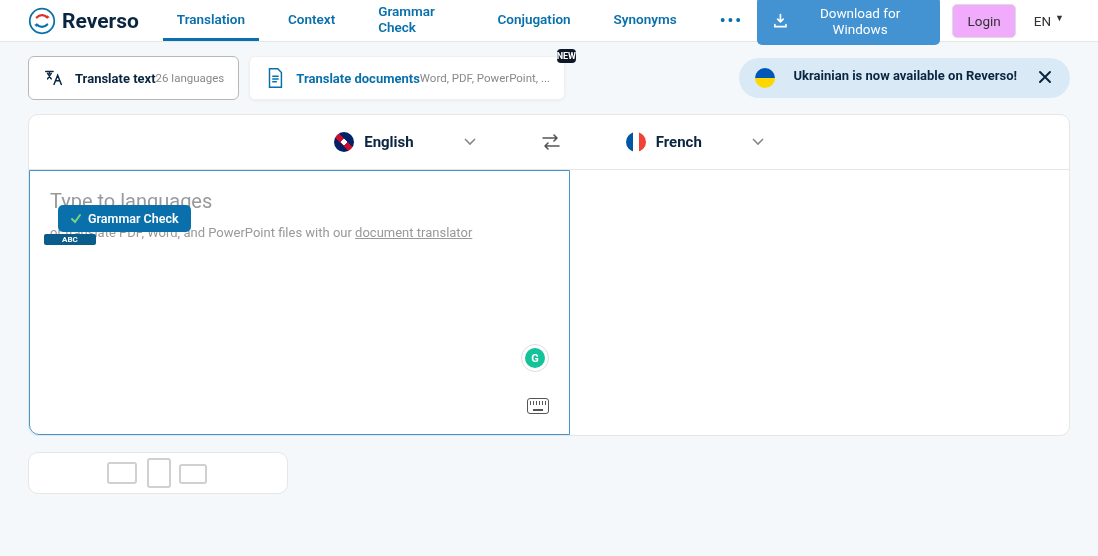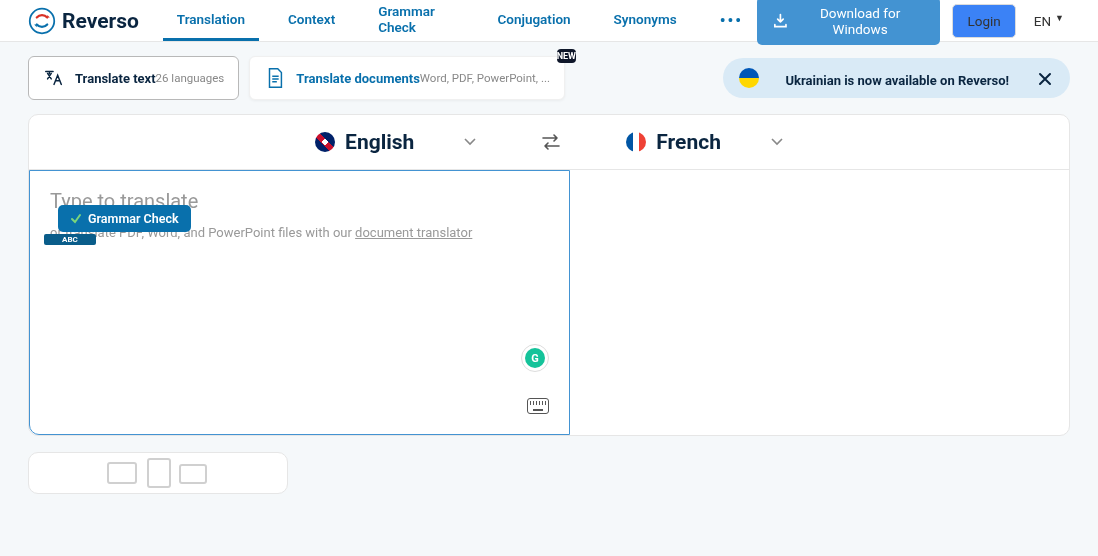--- a/index.html
+++ b/index.html
@@ -8,43 +8,43 @@
 .logo{display:flex;align-items:center;gap:6px;margin-right:24px}
 .logo-icon{width:28px;height:28px}
 .logo-text{font-size:21px;font-weight:700;color:#0a2540}
 .nav{display:flex;gap:15px;height:100%}
 .nav-item{color:#0970ac;font-size:13.5px;font-weight:600;padding:0 14px;display:flex;align-items:center;height:100%;cursor:pointer;border-bottom:3px solid transparent}
 .nav-item.active{border-bottom:3px solid #0970ac}
 .nav-more{color:#0970ac;padding:0 14px;display:flex;align-items:center;font-weight:bold;letter-spacing:2px;cursor:pointer}
 .header-right{margin-left:auto;display:flex;align-items:center;gap:12px}
 .download-btn{background:#4393d2;color:#fff;padding:8px 16px;border-radius:5px;font-size:13.5px;display:flex;align-items:center;gap:8px;cursor:pointer;border:none}
 .download-btn b{font-weight:400}
-.login-btn{border:1px solid #dcdcdc;background:#3b82f6;padding:8px 14px;border-radius:5px;font-size:13.5px;color:#333;cursor:pointer}
+.login-btn{border:1px solid #dcdcdc;background:#f0abfc;padding:8px 14px;border-radius:5px;font-size:13.5px;color:#333;cursor:pointer}
 .lang-sel{display:flex;align-items:flex-start;gap:4px;font-size:13.5px;color:#333;cursor:pointer;padding:4px 6px}
 .tabs-row{display:flex;align-items:center;padding:14px 28px;gap:10px}
 .tab-card{background:#fff;border:1px solid #dcdcdc;border-radius:6px;padding:10px 14px;display:flex;align-items:center;gap:10px;cursor:pointer;position:relative}
 .tab-card.active{border-color:#b8b8b8}
 .tab-card.inactive{border-color:#f0f0f0;box-shadow:0 1px 3px rgba(0,0,0,0.05)}
 .tab-icon{width:22px;height:22px;display:flex;align-items:center;justify-content:center}
 .tab-text{display:flex;flex-direction:row}
 .tab-title{font-size:13px;font-weight:700;color:#0a2540}
 .tab-title.blue{color:#0970ac}
 .tab-sub{font-size:11.5px;color:#888}
 .new-badge{position:absolute;top:-8px;right:-12px;background:#0f172a;color:#fff;font-size:9px;font-weight:700;padding:2px 0;border-radius:4px}
-.banner{margin-left:auto;background:#d9eaf6;border-radius:22px;padding:10px 16px;display:flex;align-items:flex-end;gap:27px}
+.banner{margin-left:auto;background:#d9eaf6;border-radius:22px;padding:10px 16px;display:flex;align-items:flex-start;gap:19px}
 .banner-text{font-size:13px;font-weight:700;color:#0a2540}
 .banner-close{cursor:pointer;color:#0a2540;width:18px;height:18px}
 .ua-flag{width:20px;height:20px;border-radius:50%;background:linear-gradient(to bottom,#0057b7 50%,#ffd700 50%)}
 .main-card{background:#fff;border:1px solid #e6e6e6;border-radius:10px;margin:0 28px}
 .lang-row{display:flex;align-items:center;justify-content:center;gap:0;height:55px;border-bottom:1px solid #e6e6e6}
 .lang-sel-block{display:flex;align-items:center;gap:10px;padding:0 50px;cursor:pointer}
 .flag{width:20px;height:20px;border-radius:50%}
 .flag-uk{background:radial-gradient(circle,#fff 20%,transparent 20%),linear-gradient(45deg,#012169 40%,#c8102e 40%,#c8102e 60%,#012169 60%),#012169}
 .flag-fr{background:linear-gradient(to right,#0055a4 33%,#fff 33%,#fff 66%,#ef4135 66%)}
-.lang-name{font-size:21px;font-weight:700;color:#0a2540}
+.lang-name{font-size:15px;font-weight:700;color:#0a2540}
 .chev{color:#888;font-size:12px;margin-left:40px}
 .swap{color:#555;cursor:pointer;padding:0 14px}
 .trans-body{display:flex}
 .src-pane{flex:1;border:1.5px solid #4393d2;border-radius:0 0 0 10px;padding:18px 20px;position:relative;height:265px}
 .placeholder{font-size:20px;color:#999;margin-bottom:12px}
 .hint{font-size:13px;color:#999}
 .hint a{color:#999;text-decoration:underline}
 .grammarly-bubble{position:absolute;right:20px;bottom:62px;width:28px;height:28px;border-radius:50%;background:#fff;border:1px solid #ddd;display:flex;align-items:center;justify-content:center}
 .grammarly-inner{width:20px;height:20px;border-radius:50%;background:#15c39a;display:flex;align-items:center;justify-content:center;color:#fff;font-size:11px;font-weight:bold}
 .keyboard-icon{position:absolute;right:20px;bottom:20px;width:22px;height:16px;border:1.5px solid #555;border-radius:3px;cursor:pointer}
@@ -148,21 +148,21 @@
     <div class="lang-sel-block">
       <div class="flag flag-fr"></div>
       <span class="lang-name">French</span>
       <svg class="chev" width="12" height="8" viewBox="0 0 12 8">
           <path d="M1 1l5 5 5-5" stroke="#888" stroke-width="1.6" fill="none"></path>
         </svg>
     </div>
   </div>
   <div class="trans-body">
     <div class="src-pane">
-      <div class="placeholder">Type to translate</div>
+      <div class="placeholder">Type to languages</div>
       <div class="hint">
         <span>or translate PDF, Word, and PowerPoint files with our </span><a>document translator</a>
       </div>
       <div class="grammarly-bubble">
           <div class="grammarly-inner">G</div>
         </div>
       <div class="keyboard-icon"></div>
       <div class="grammar-wrap">
         <div class="abc-badge">ABC</div>
         <button class="grammar-btn">

